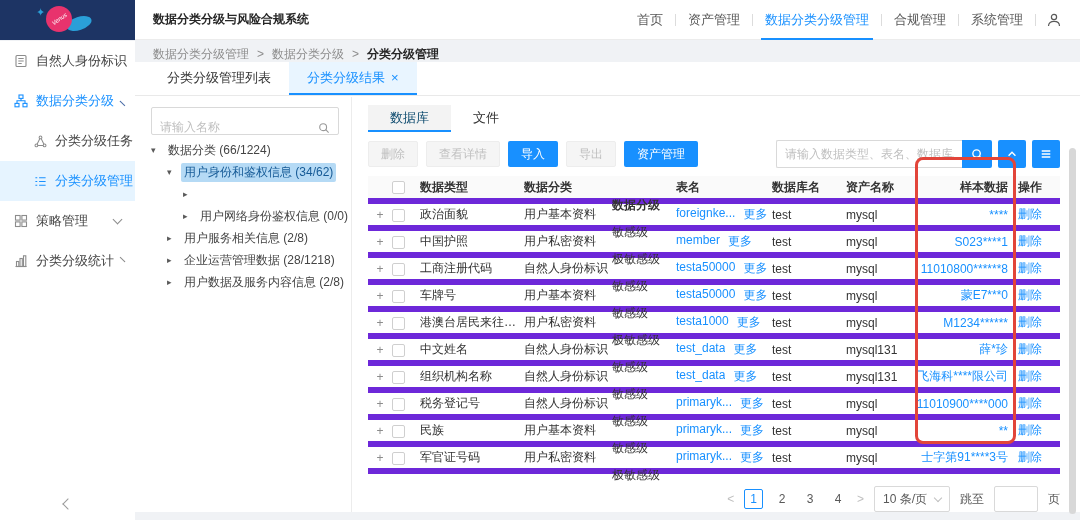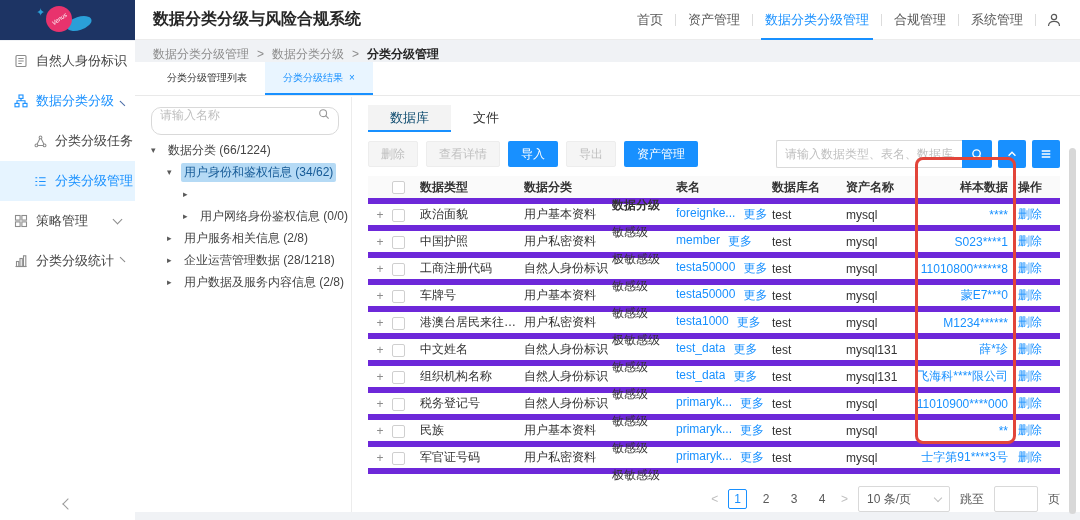--- a/index.html
+++ b/index.html
@@ -9,21 +9,21 @@
   
   .topbar { position:absolute; left:0; top:0; width:1080px; height:40px; background:#fff;
             border-bottom:1px solid #ececec; display:flex; align-items:center; z-index:10; }
   .logo { width:135px; height:40px; background:#1d3464; position:relative; flex:0 0 auto; overflow:hidden; }
   .logo .swoosh { position:absolute; left:66px; top:17px; width:26px; height:13px; background:#2a9fd8;
                   border-radius:50%; transform:rotate(-18deg); }
   .logo .ball { position:absolute; left:46px; top:6px; width:26px; height:26px; background:#e8336d;
                 border-radius:50%; display:flex; align-items:center; justify-content:center; }
   .logo .brand { color:#fff; font-size:6px; font-style:italic; transform:rotate(-35deg); }
   .logo .star { position:absolute; left:36px; top:6px; color:#2a9fd8; font-size:11px; }
-  .app-title { margin-left:18px; font-size:16px; font-weight:600; color:#262626; white-space:nowrap; }
+  .app-title { margin-left:18px; font-size:12px; font-weight:600; color:#262626; white-space:nowrap; }
   .topnav { margin-left:auto; display:flex; align-items:center; height:40px; padding-right:18px; font-size:13px; color:#595959; }
   .nav-item { padding:0 12px; height:40px; line-height:40px; position:relative; white-space:nowrap; cursor:pointer; }
   .nav-item.active { color:#1890ff; }
   .nav-item.active::after { content:""; position:absolute; left:8px; right:8px; bottom:0; height:2px; background:#1890ff; }
   .nav-sep { width:1px; height:12px; background:#dcdcdc; }
   .user-icon { margin-left:10px; display:flex; align-items:center; cursor:pointer; color:#595959; }
 
   
   .sidebar { position:absolute; left:0; top:41px; width:135px; bottom:0; background:#fff; z-index:5; }
   .side-item { height:40px; display:flex; align-items:center; padding-left:14px; gap:8px; font-size:13px; color:#454545; cursor:pointer; white-space:nowrap; }
@@ -39,29 +39,29 @@
   .collapse-btn { position:absolute; bottom:8px; left:0; width:100%; text-align:center; cursor:pointer; }
   .collapse-btn .chevl { display:inline-block; width:8px; height:8px; border-left:1.5px solid #9a9a9a; border-bottom:1.5px solid #9a9a9a; transform:rotate(45deg); }
 
   
   .breadcrumb { position:absolute; left:135px; top:40px; right:0; height:22px; padding:6px 0 0 18px; font-size:12px; color:#8c8c8c; display:flex; gap:8px; align-items:center; }
   .breadcrumb .crumb { cursor:pointer; }
   .breadcrumb .crumb.current { color:#262626; font-weight:600; cursor:default; }
 
   
   .card { position:absolute; left:135px; top:62px; right:0; bottom:8px; background:#fff; }
-  .tabs-row { height:34px; border-bottom:1px solid #e9e9e9; display:flex; padding-left:14px; font-size:10px; }
+  .tabs-row { height:34px; border-bottom:1px solid #e9e9e9; display:flex; padding-left:14px; font-size:13px; }
   .tab { line-height:32px; padding:0 18px; color:#333; cursor:pointer; white-space:nowrap; }
   .tab.active { color:#1890ff; background:#e9f5ff; border-bottom:2px solid #1890ff; }
   .tab .x { margin-left:6px; }
   .card-body { position:absolute; top:35px; left:0; right:0; bottom:0; display:flex; }
 
   
   .tree-panel { width:217px; flex:0 0 auto; border-right:1px solid #ececec; padding:10px 12px 0 16px; }
-  .tree-search { display:flex; align-items:flex-start; border:1px solid #d9d9d9; border-radius:10px; height:28px; padding:0 8px; }
+  .tree-search { display:flex; align-items:flex-end; border:1px solid #d9d9d9; border-radius:2px; height:28px; padding:0 8px; }
   .tree-search input { flex:1; border:none; outline:none; font-size:12px; color:#333; min-width:0; font-family:inherit; }
   .tree-search input::placeholder { color:#bfbfbf; }
   .tree-search .mag { color:#999; display:flex; }
   .tree { margin-top:4px; font-size:12px; color:#444; }
   .tnode { display:flex; align-items:center; height:22px; white-space:nowrap; cursor:pointer; }
   .tnode.lvl1 { padding-left:16px; }
   .tnode.lvl2 { padding-left:32px; }
   .caret { width:14px; color:#595959; font-size:9px; flex:0 0 auto; }
   .caret.d::before { content:"▾"; }
   .caret.r::before { content:"▸"; }
@@ -101,21 +101,21 @@
   .expand { color:#8c8c8c; cursor:pointer; }
   .cb { display:inline-block; width:13px; height:13px; border:1px solid #cfcfcf; border-radius:2px; background:#fff; cursor:pointer; vertical-align:middle; }
   .link { color:#1890ff; cursor:pointer; white-space:nowrap; }
   .c5 .tblname { overflow:hidden; text-overflow:ellipsis; max-width:62px; }
 
   
   .pagination { margin-top:12px; display:flex; justify-content:flex-end; align-items:center; gap:10px; font-size:12px; color:#595959; }
   .pg-arrow { color:#bfbfbf; cursor:pointer; font-size:12px; }
   .pg-num { min-width:18px; text-align:center; cursor:pointer; }
   .pg-num.current { border:1px solid #1890ff; color:#1890ff; border-radius:2px; height:20px; line-height:18px; padding:0 5px; background:#fff; }
-  .sizer { border:1px solid #d9d9d9; border-radius:2px; height:26px; display:flex; align-items:center; gap:24px; padding:0 8px; cursor:pointer; }
+  .sizer { border:1px solid #d9d9d9; border-radius:2px; height:26px; display:flex; align-items:center; gap:8px; padding:0 8px; cursor:pointer; }
   .sizer .vcaret { width:6px; height:6px; border-left:1.2px solid #bfbfbf; border-bottom:1.2px solid #bfbfbf; transform:rotate(-45deg); margin-top:-3px; }
   .jump-input { width:44px; height:26px; border:1px solid #d9d9d9; border-radius:2px; outline:none; padding:0 4px; font-family:inherit; }
 
   
   .annotation-rect { position:absolute; left:915px; top:157px; width:101px; height:287px;
                      border:3px solid #e2453a; border-radius:8px; z-index:50; pointer-events:none; }
   .scrollbar { position:absolute; right:4px; top:148px; bottom:6px; width:7px; background:#d8d8d8; border-radius:4px; z-index:40; cursor:pointer; }
 
   svg { display:block; }
 </style>

